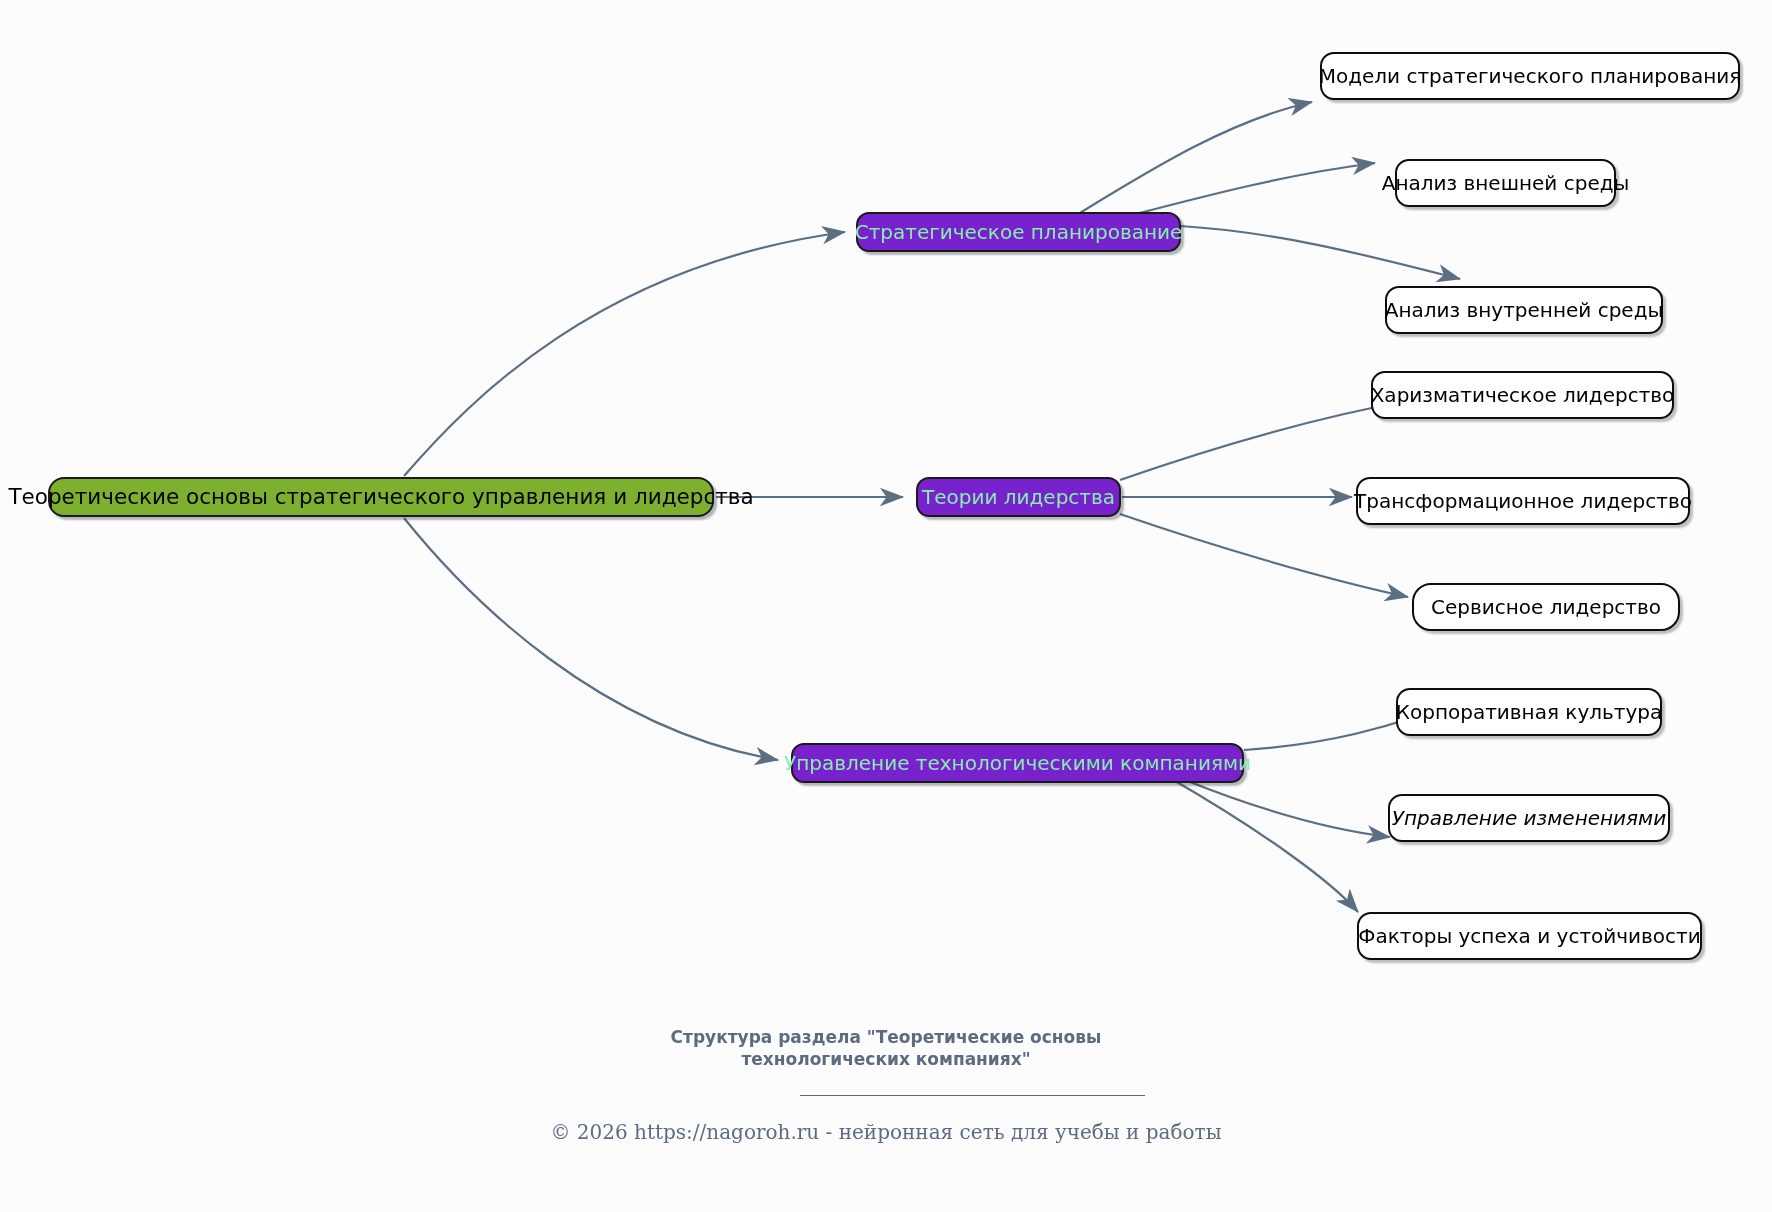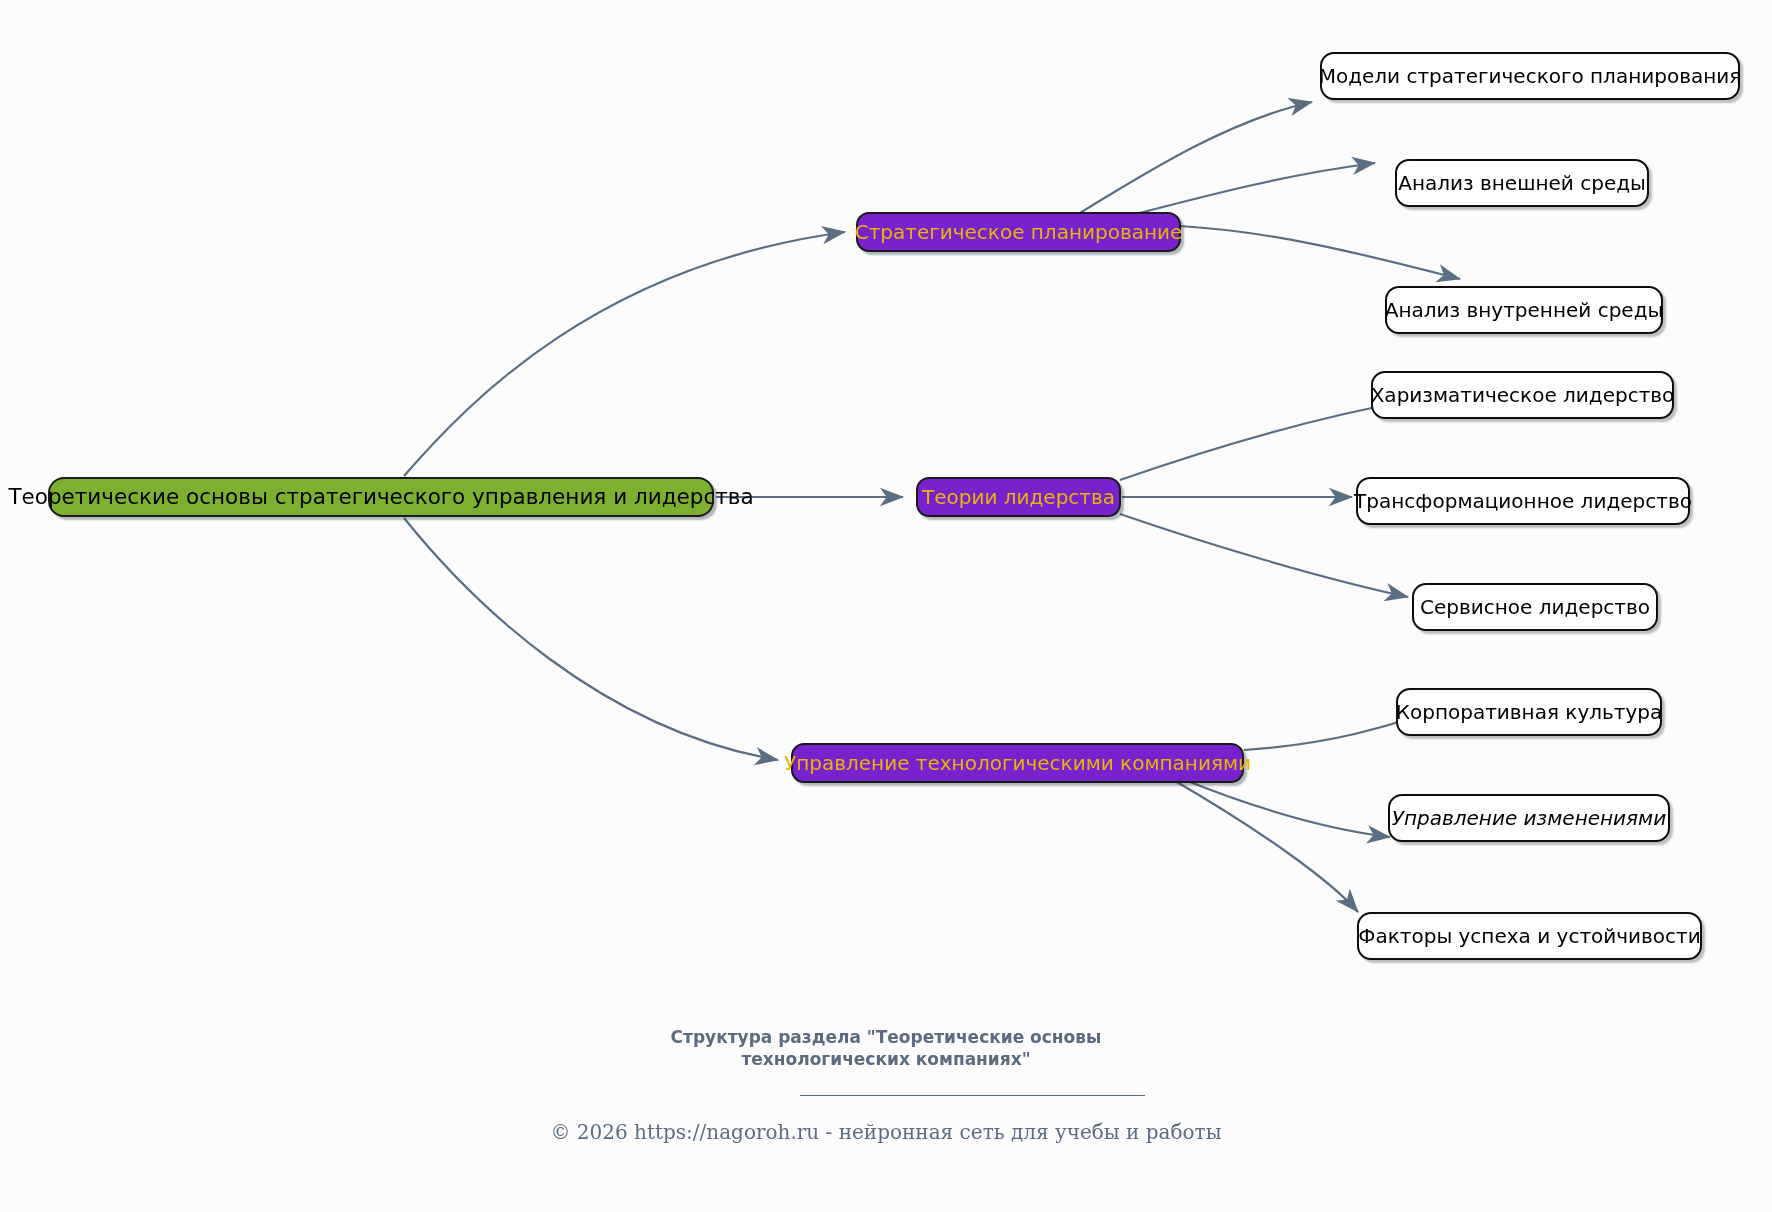--- a/index.html
+++ b/index.html
@@ -50,21 +50,21 @@
     color: #000000;
     font-size: 21.5px;
     padding: 0 32px;
     border-radius: 16px;
     box-shadow: 3px 3px 2px rgba(40,50,60,0.35);
   }
 
   .node-branch {
     background: #7722cc;
     border: 2px solid #1a1a1a;
-    color: #eab308;
+    color: #86efac;
     font-size: 20px;
     padding: 0 14px;
     border-radius: 13px;
     box-shadow: 3px 3px 2px rgba(40,50,60,0.35);
   }
 
   .node-leaf {
     background: #ffffff;
     border: 2px solid #0d0d0d;
     color: #000000;
@@ -145,37 +145,37 @@
   </div>
 
   <div class="node node-branch" style="left:791px; top:743px; width:453px; height:40px;">
     <span>Управление технологическими компаниями</span>
   </div>
 
   <div class="node node-leaf" style="left:1320px; top:52px; width:420px; height:48px;">
     <span>Модели стратегического планирования</span>
   </div>
 
-  <div class="node node-leaf" style="left:1395px; top:159px; width:254px; height:48px;">
+  <div class="node node-leaf" style="left:1395px; top:159px; width:221px; height:48px;">
     <span>Анализ внешней среды</span>
   </div>
 
   <div class="node node-leaf" style="left:1385px; top:265px; width:278px; height:48px;margin-top:21px;">
     <span>Анализ внутренней среды</span>
   </div>
 
   <div class="node node-leaf" style="left:1371px; top:371px; width:303px; height:48px;">
     <span>Харизматическое лидерство</span>
   </div>
 
   <div class="node node-leaf" style="left:1356px; top:477px; width:334px; height:48px;">
     <span>Трансформационное лидерство</span>
   </div>
 
-  <div class="node node-leaf" style="left:1412px; top:583px; width:246px; height:48px;">
+  <div class="node node-leaf" style="left:1412px; top:583px; width:268px; height:48px;border-radius:19px;">
     <span>Сервисное лидерство</span>
   </div>
 
   <div class="node node-leaf" style="left:1396px; top:688px; width:266px; height:48px;">
     <span>Корпоративная культура</span>
   </div>
 
   <div class="node node-leaf" style="left:1388px; top:794px; width:282px; height:48px;font-style:italic;">
     <span>Управление изменениями</span>
   </div>

